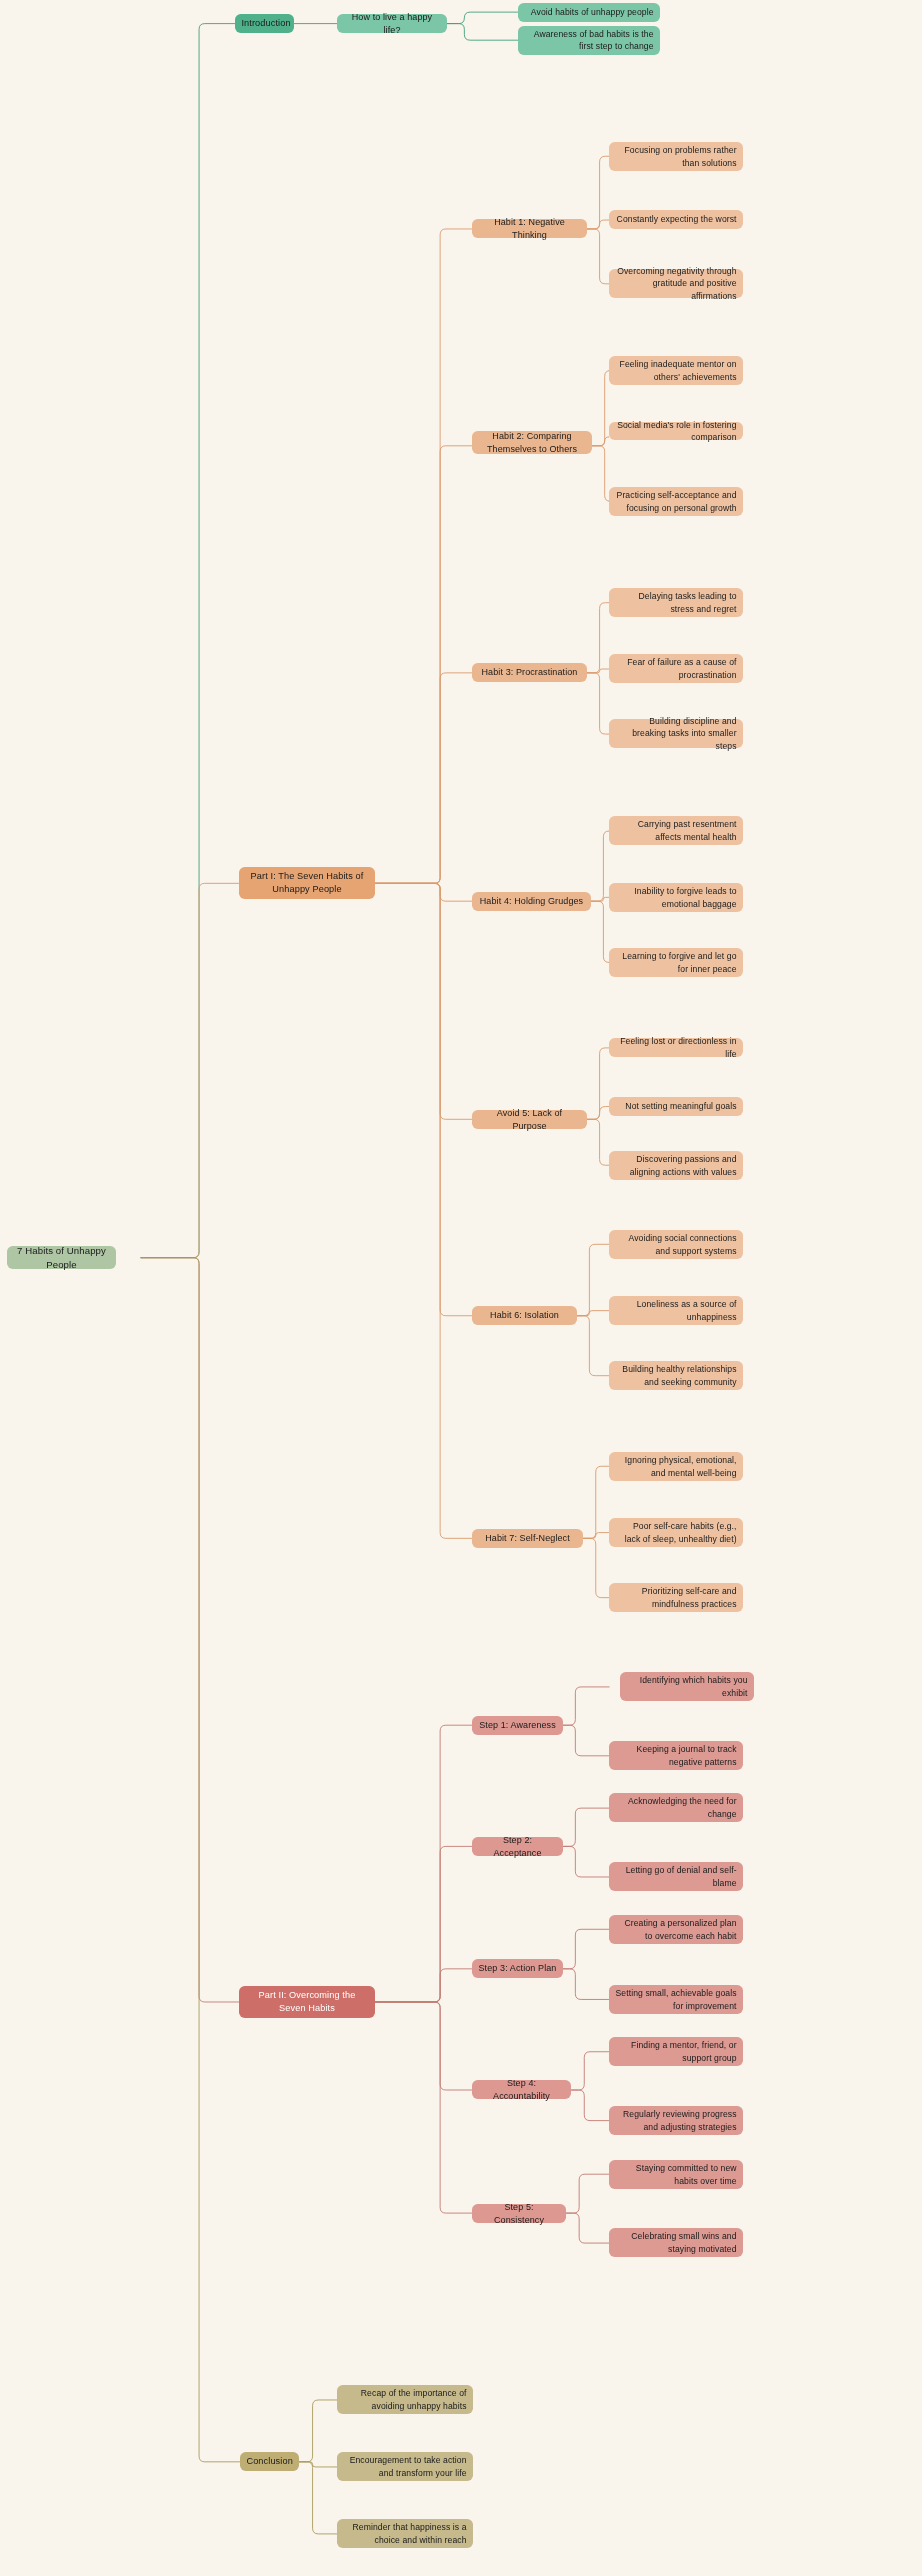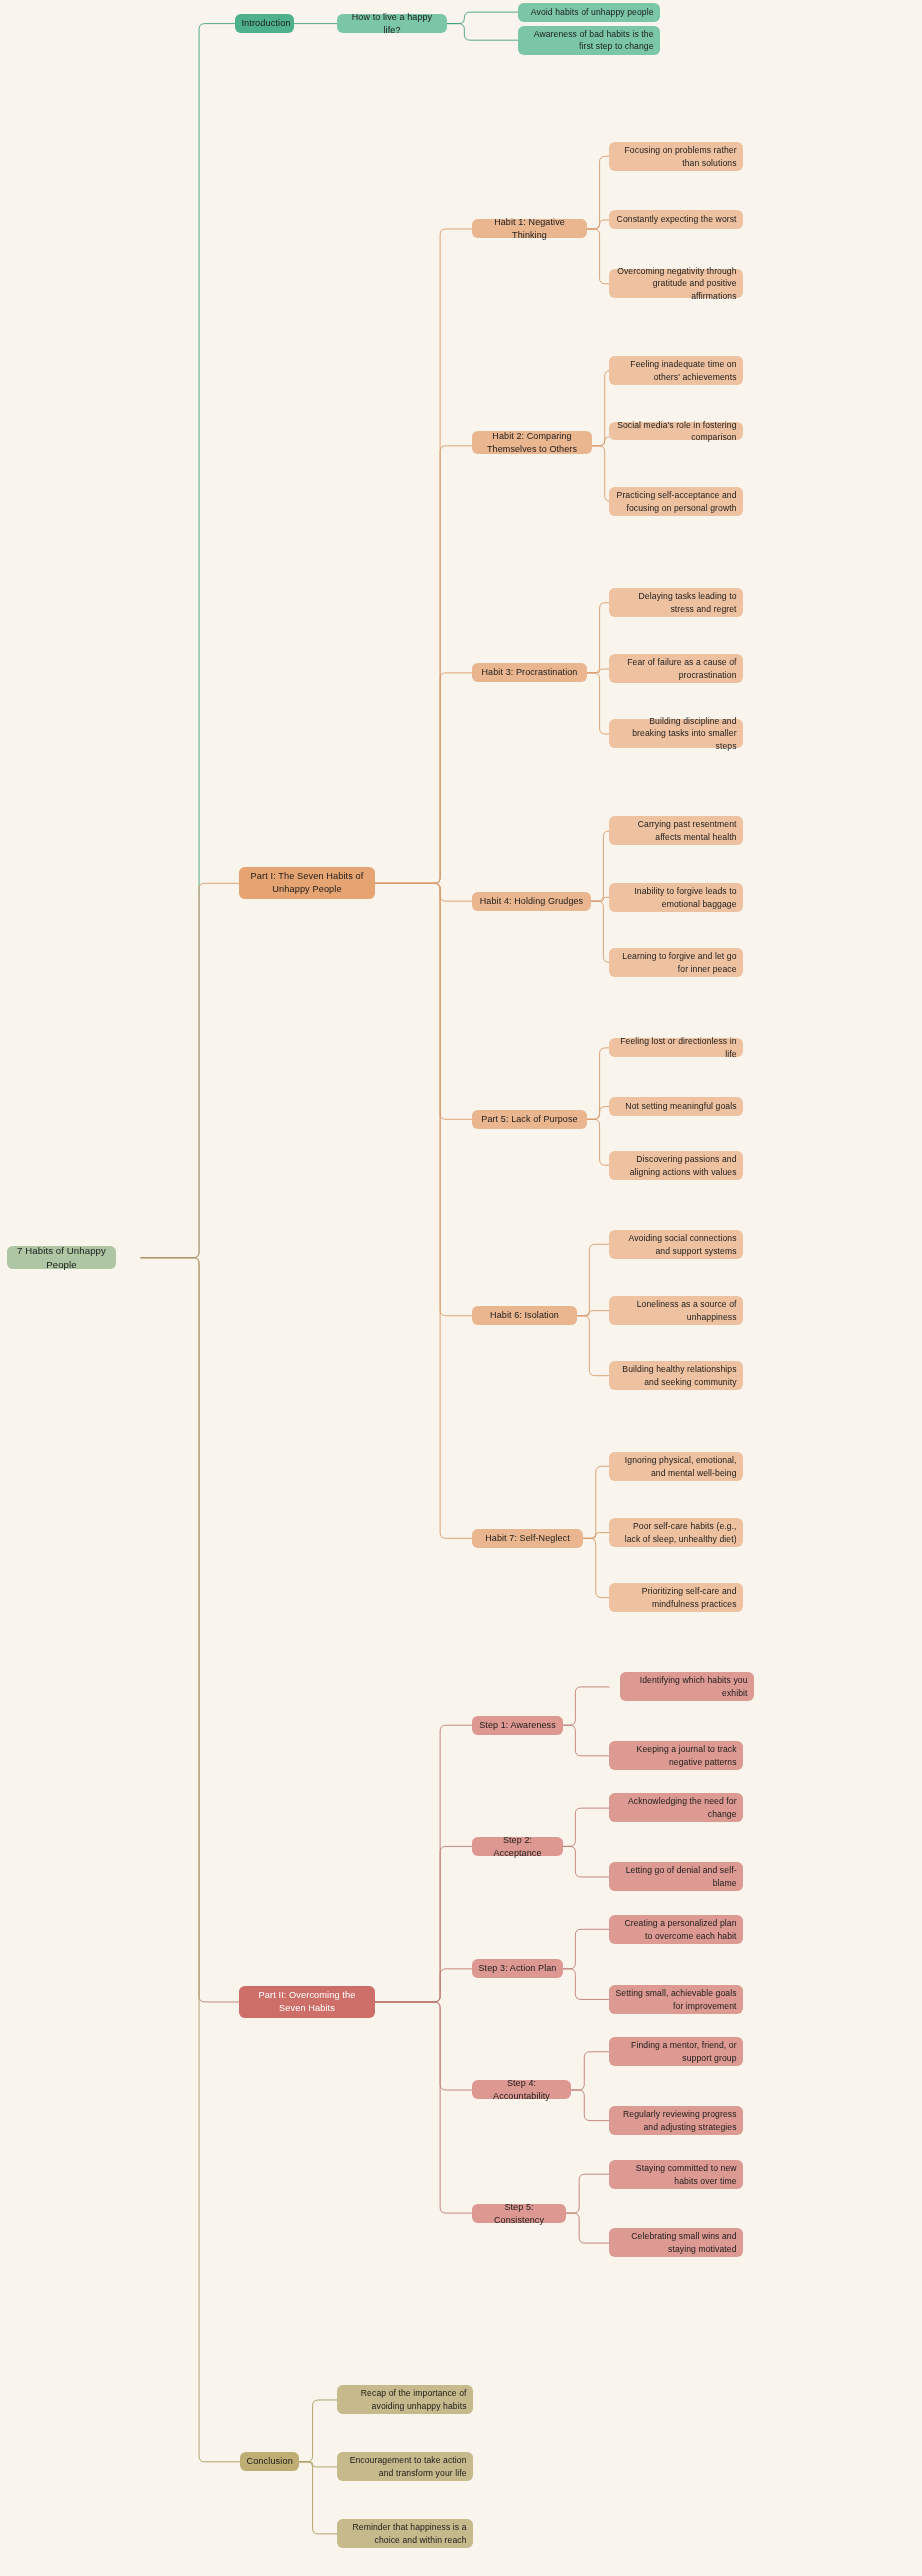--- a/index.html
+++ b/index.html
@@ -144,21 +144,21 @@
     <div class="node lv-leaf c-leaf1" style="left: 609px; top: 210px; width: 134px; height: 19px;">
       <span>Constantly expecting the worst</span>
     </div>
     <div class="node lv-leaf c-leaf1" style="left: 609px; top: 269px; width: 134px; height: 29px;">
       <span>Overcoming negativity through gratitude and positive affirmations</span>
     </div>
     <div class="node lv-sub c-habit" style="left: 472px; top: 431px; width: 120px; height: 23px;">
       <span>Habit 2: Comparing Themselves to Others</span>
     </div>
     <div class="node lv-leaf c-leaf1" style="left: 609px; top: 356px; width: 134px; height: 29px;">
-      <span>Feeling inadequate time on others' achievements</span>
+      <span>Feeling inadequate mentor on others' achievements</span>
     </div>
     <div class="node lv-leaf c-leaf1" style="left: 609px; top: 422px; width: 134px; height: 18px;">
       <span>Social media's role in fostering comparison</span>
     </div>
     <div class="node lv-leaf c-leaf1" style="left: 609px; top: 487px; width: 134px; height: 29px;">
       <span>Practicing self-acceptance and focusing on personal growth</span>
     </div>
     <div class="node lv-sub c-habit" style="left: 472px; top: 663px; width: 115px; height: 19px;">
       <span>Habit 3: Procrastination</span>
     </div>
@@ -177,21 +177,21 @@
     <div class="node lv-leaf c-leaf1" style="left: 609px; top: 816px; width: 134px; height: 29px;">
       <span>Carrying past resentment affects mental health</span>
     </div>
     <div class="node lv-leaf c-leaf1" style="left: 609px; top: 883px; width: 134px; height: 29px;">
       <span>Inability to forgive leads to emotional baggage</span>
     </div>
     <div class="node lv-leaf c-leaf1" style="left: 609px; top: 948px; width: 134px; height: 29px;">
       <span>Learning to forgive and let go for inner peace</span>
     </div>
     <div class="node lv-sub c-habit" style="left: 472px; top: 1110px; width: 115px; height: 19px;">
-      <span>Part 5: Lack of Purpose</span>
+      <span>Avoid 5: Lack of Purpose</span>
     </div>
     <div class="node lv-leaf c-leaf1" style="left: 609px; top: 1038px; width: 134px; height: 19px;">
       <span>Feeling lost or directionless in life</span>
     </div>
     <div class="node lv-leaf c-leaf1" style="left: 609px; top: 1097px; width: 134px; height: 19px;">
       <span>Not setting meaningful goals</span>
     </div>
     <div class="node lv-leaf c-leaf1" style="left: 609px; top: 1151px; width: 134px; height: 29px;">
       <span>Discovering passions and aligning actions with values</span>
     </div>

